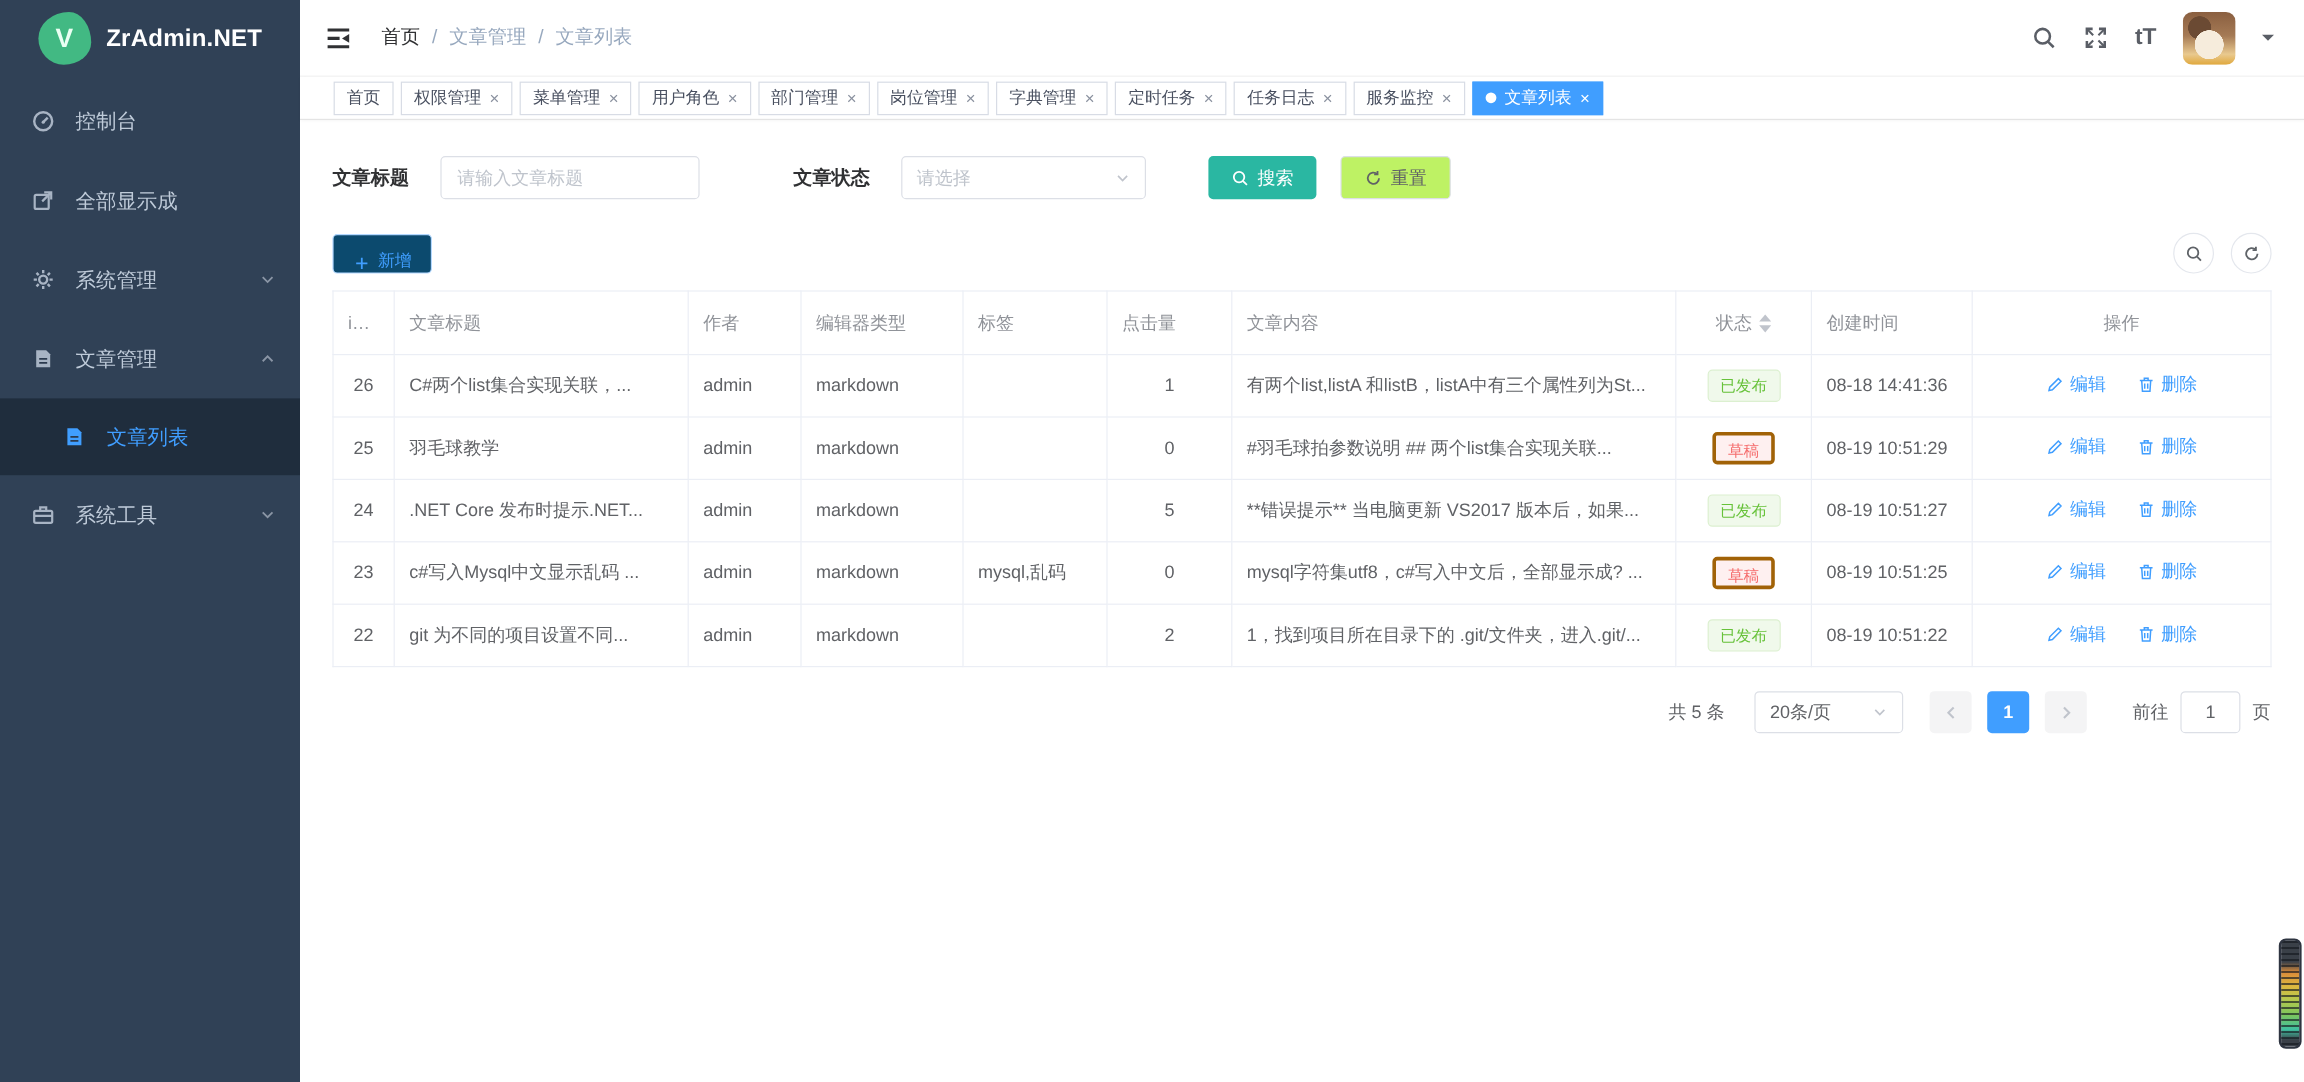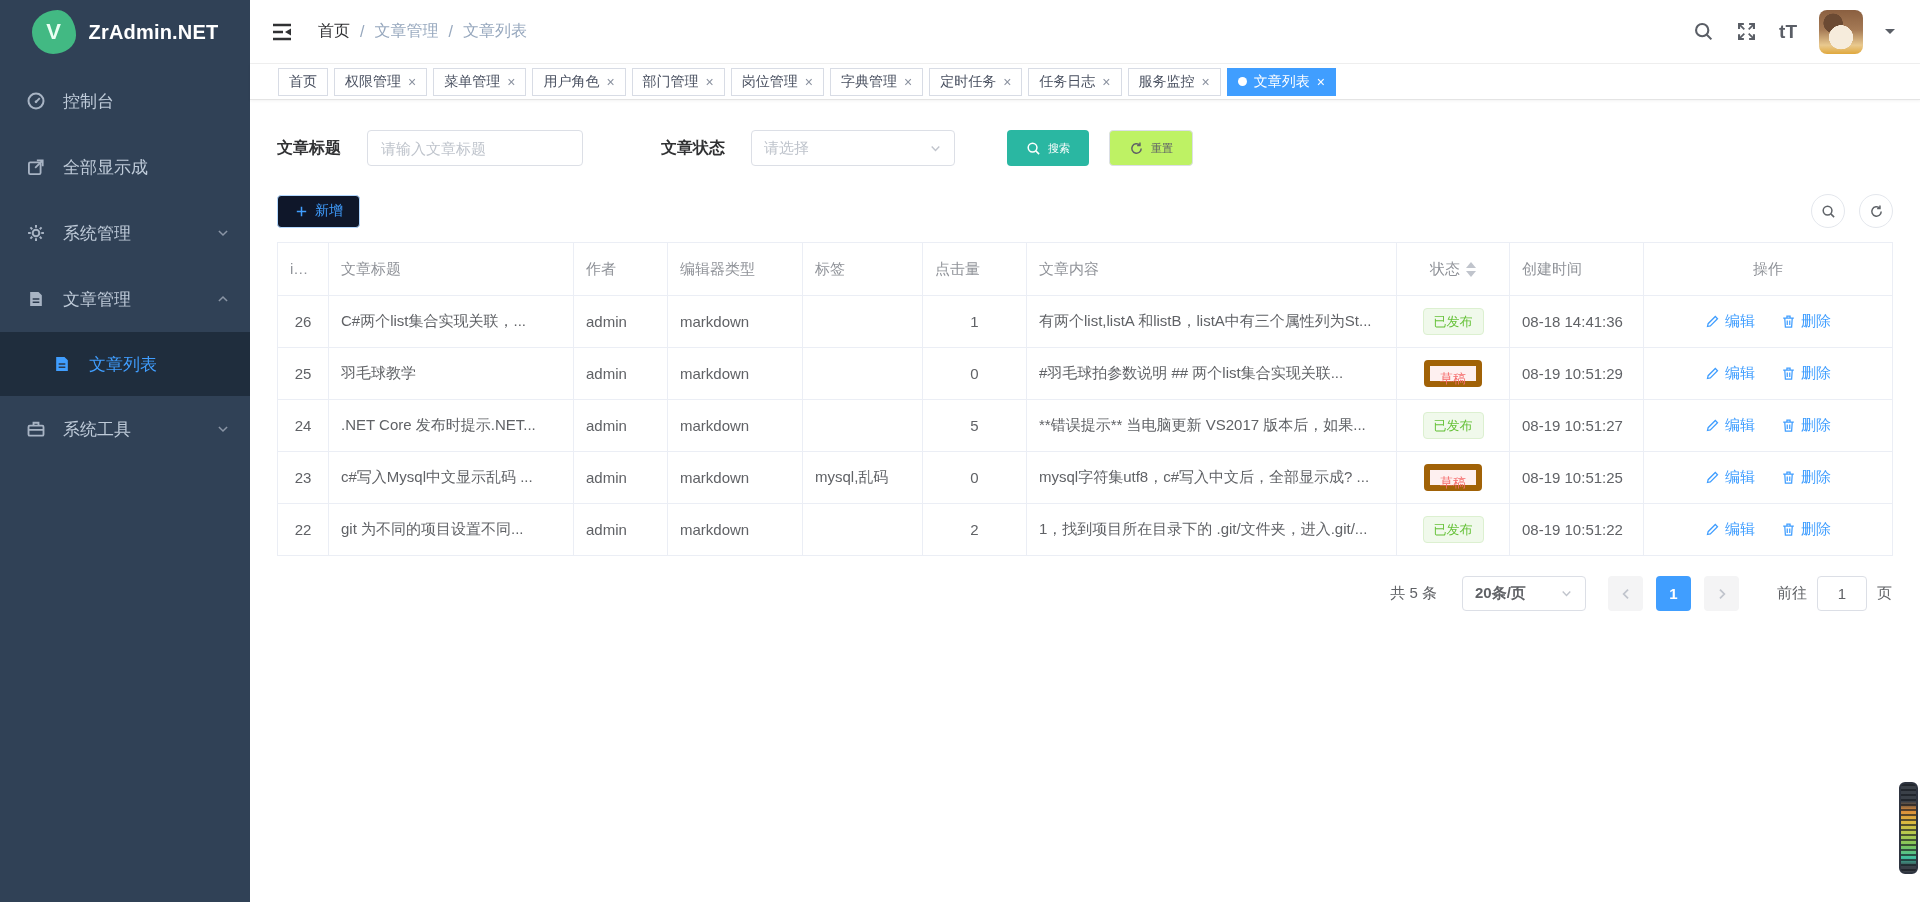--- a/index.html
+++ b/index.html
@@ -66,30 +66,30 @@
   .f-input { width:216px; height:36px; border:1px solid #dcdfe6; border-radius:4px;
     margin-left:26px; padding:0 13px; font-size:15px; color:#606266; outline:none;
     font-family:inherit; }
   .f-input::placeholder { color:#bfc4cc; }
   .f-select { width:204px; height:36px; border:1px solid #dcdfe6; border-radius:4px;
     margin-left:26px; padding:0 12px; display:flex; align-items:center; cursor:pointer; }
   .f-select .sel-text { font-size:15px; color:#bfc4cc; }
   .f-select .sel-caret { margin-left:auto; width:13px; height:13px; color:#c0c4cc; }
   .gap-status { margin-left:78px; }
   .btn { height:36px; border-radius:4px; display:flex; align-items:center; gap:7px;
-    font-size:11px; padding:0 19px; cursor:pointer; border:none; font-family:Liberation Sans, sans-serif; }
+    font-size:15px; padding:0 19px; cursor:pointer; border:none; font-family:Liberation Sans, sans-serif; }
   .btn-search { background:#2ab7a2; color:#fff; margin-left:52px; }
   .btn-reset { background:#bef264; color:#606266; border:1px solid #dcdfe6; margin-left:20px; }
   .btn-ico { width:15px; height:15px; }
 
   
   .toolbar-row { margin-top:28px; display:flex; align-items:center; }
-  .btn-add { height:33px; padding:0 16px; font-size:14px; background:#0f172a;
+  .btn-add { height:33px; padding:0 16px; font-size:14px; background:#0c4a6e;
     border:1px solid #b3d8ff; color:#409eff; border-radius:4px;
-    display:flex; align-items:center; gap:6px; cursor:pointer; font-family:inherit; }
+    display:flex; align-items:flex-end; gap:6px; cursor:pointer; font-family:inherit; }
   .toolbar-right { margin-left:auto; display:flex; gap:14px; }
   .circle-btn { width:34px; height:34px; border-radius:50%; background:#fff;
     border:1px solid #e4e7ed; color:#5f6368; display:flex; align-items:center;
     justify-content:center; cursor:pointer; }
   .circle-btn svg { width:15px; height:15px; }
 
   
   table { margin-top:14px; width:1615px; border-collapse:collapse; table-layout:fixed; }
   th, td { border:1px solid #ebeef5; font-size:15px; overflow:hidden;
     white-space:nowrap; text-overflow:ellipsis; }
@@ -97,32 +97,32 @@
     background:#fff; }
   td { height:52px; color:#606266; padding:0 12px; background:#fff; }
   th.c, td.c { text-align:center; }
   .sort-caret { display:inline-flex; flex-direction:column; gap:3px; margin-left:6px;
     vertical-align:middle; cursor:pointer; }
   .sc-up { width:0; height:0; border:5px solid transparent; border-bottom:6px solid #c0c4cc; border-top:none; }
   .sc-dn { width:0; height:0; border:5px solid transparent; border-top:6px solid #c0c4cc; border-bottom:none; }
   .badge { display:inline-block; height:27px; line-height:25px; padding:0 10px;
     border-radius:4px; font-size:13px; }
   .badge.published { background:#f0f9eb; color:#67c23a; border:1px solid #dcf0d0; }
-  .badge.draft { background:#fef0f0; color:#f56c6c; border:6px solid #a16207; }
+  .badge.draft { background:#fef0f0; color:#f56c6c; border:3px solid #a16207; }
   .op-link { color:#409eff; display:inline-flex; align-items:center; gap:5px;
     cursor:pointer; font-size:15px; }
   .op-link + .op-link { margin-left:22px; }
   .op-link svg { width:15px; height:15px; }
 
   
   .pager { margin-top:20px; width:1615px; display:flex; align-items:center;
     justify-content:flex-end; font-size:15px; color:#606266; }
   .pg-total { margin-right:25px; }
   .pg-size { width:124px; height:35px; border:1px solid #dcdfe6; border-radius:4px;
-    display:flex; align-items:center; padding:0 12px; cursor:pointer; margin-right:22px;font-weight:bold; }
+    display:flex; align-items:center; padding:0 12px; cursor:pointer; margin-right:22px; }
   .pg-size .sel-caret { margin-left:auto; width:13px; height:13px; color:#c0c4cc; }
   .pg-btn { width:35px; height:35px; border-radius:4px; background:#f4f4f5;
     display:flex; align-items:center; justify-content:center; color:#c0c4cc;
     cursor:pointer; }
   .pg-btn svg { width:14px; height:14px; }
   .pg-page { width:35px; height:35px; border-radius:4px; background:#409eff; color:#fff;
     font-weight:700; display:flex; align-items:center; justify-content:center;
     margin:0 13px; cursor:pointer; }
   .pg-goto { margin-left:38px; }
   .pg-input { width:50px; height:35px; border:1px solid #dcdfe6; border-radius:4px;

